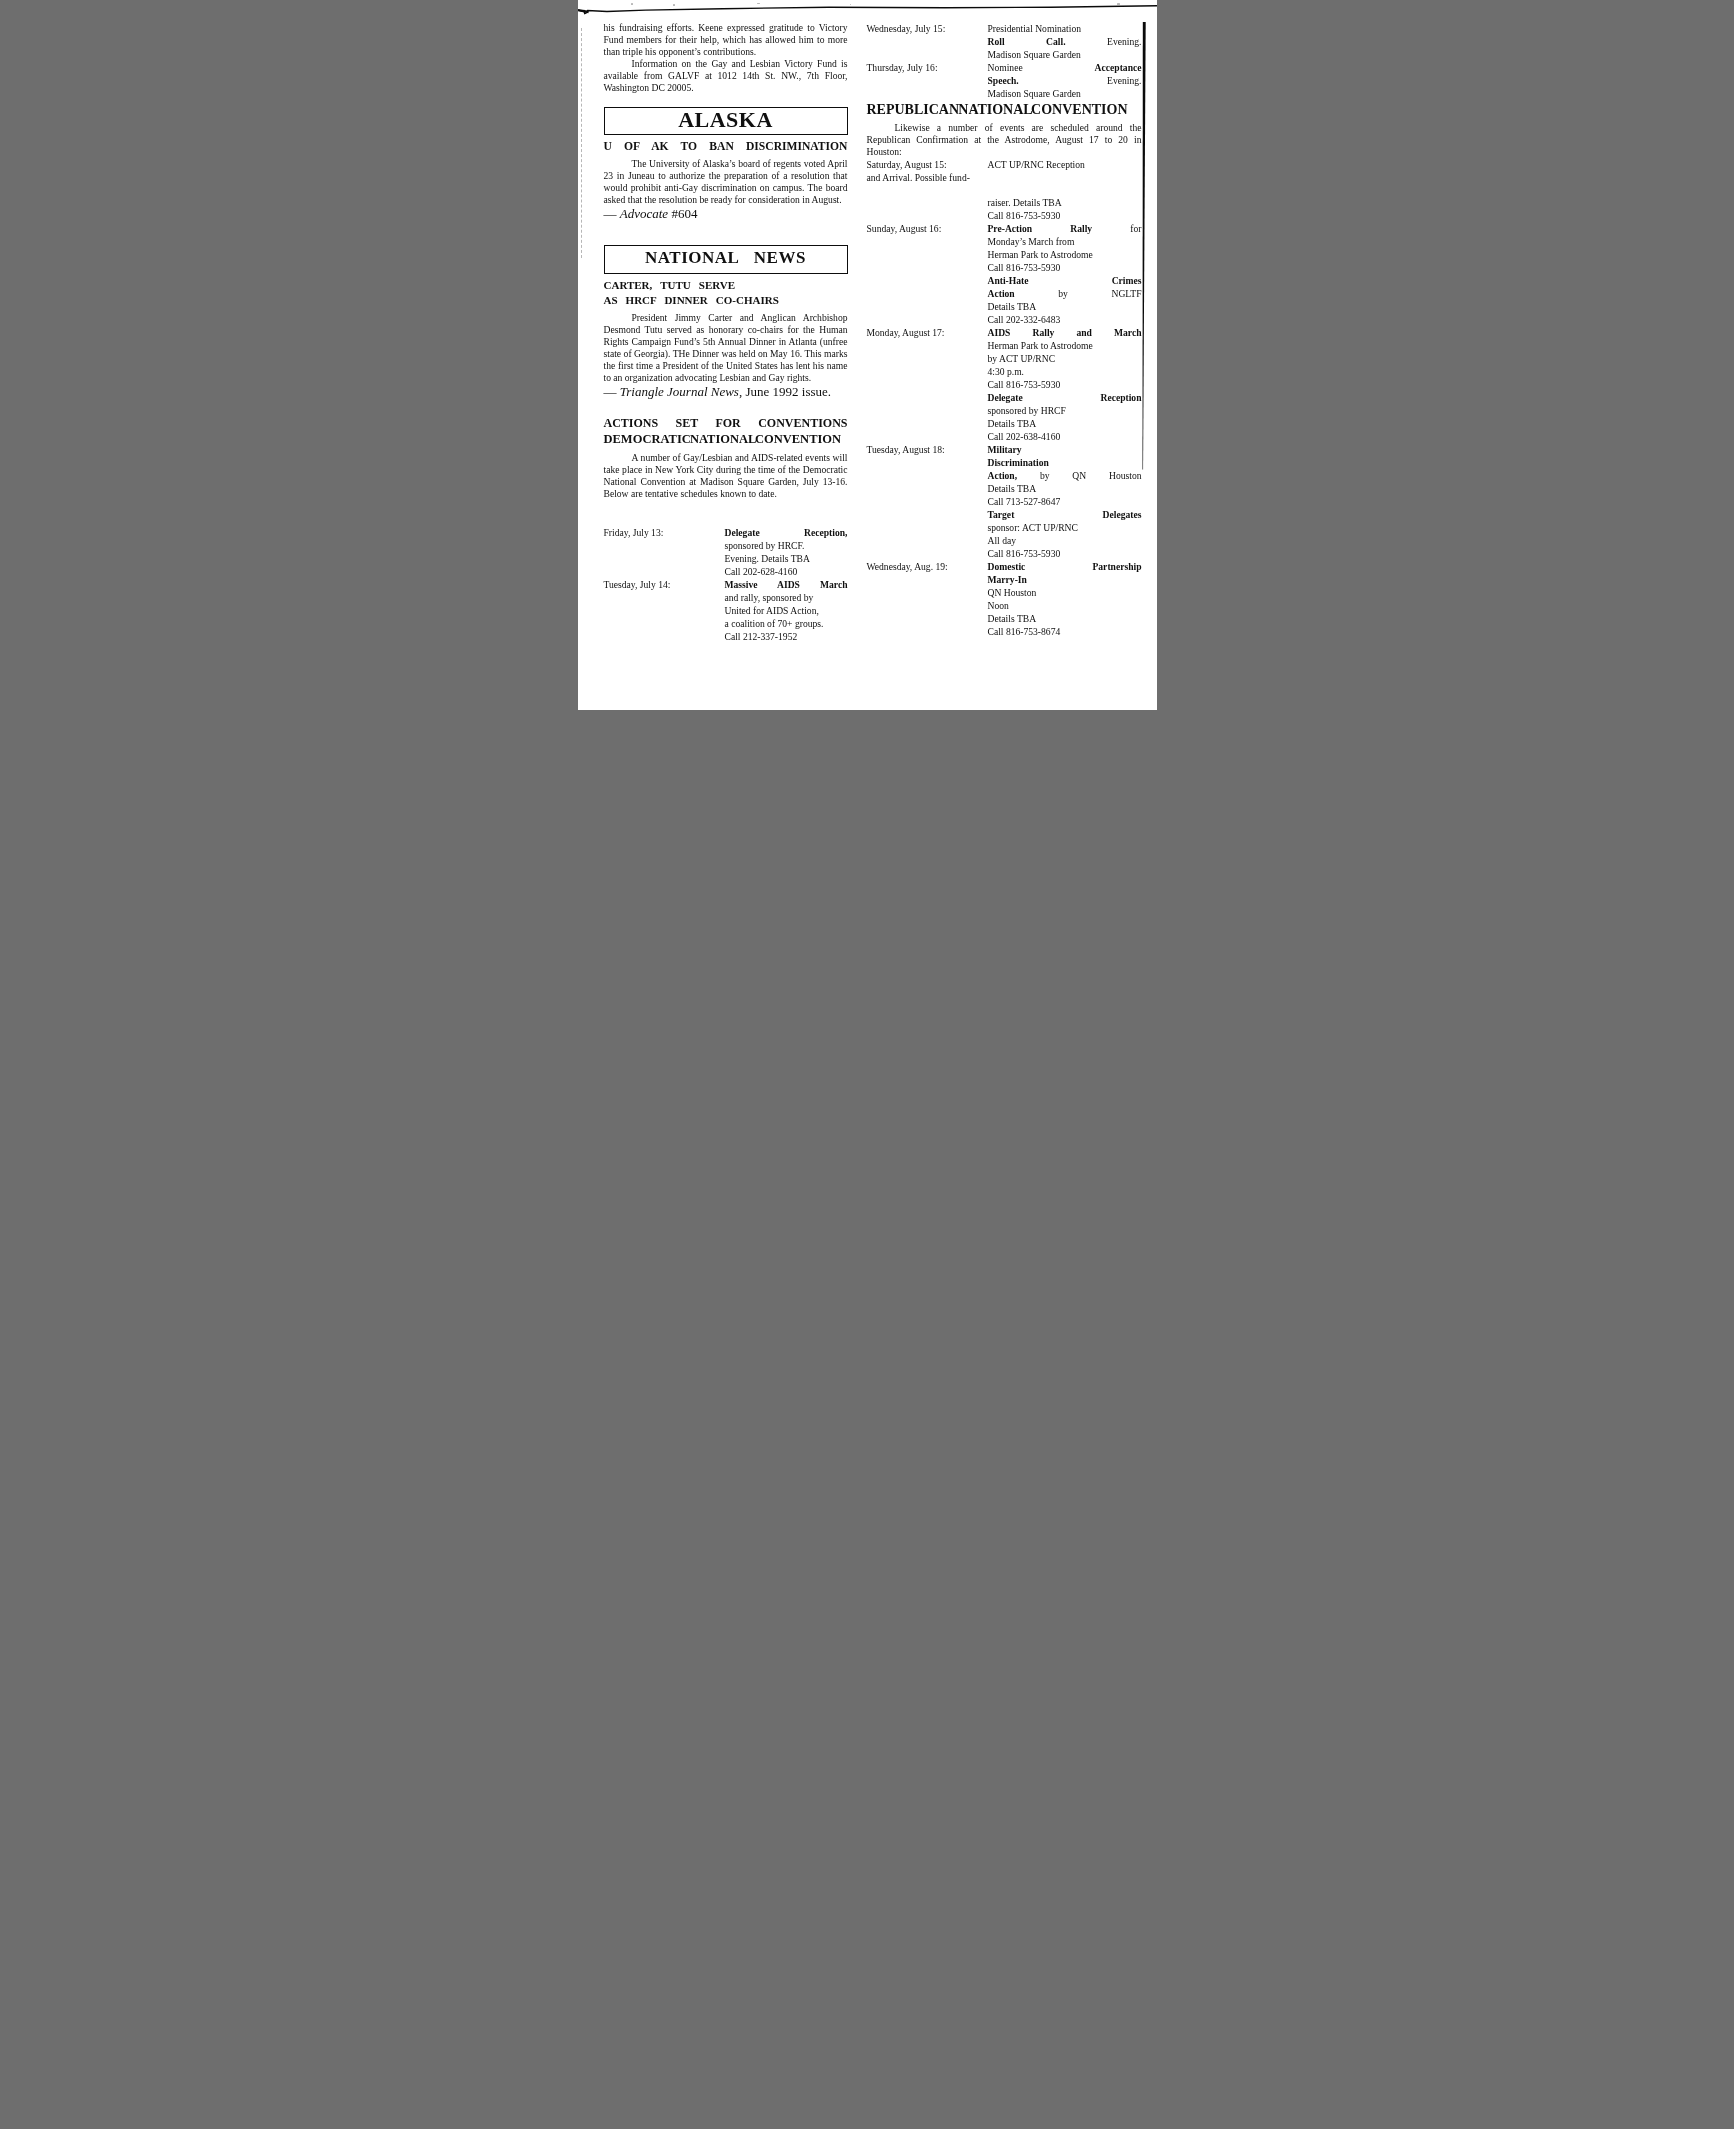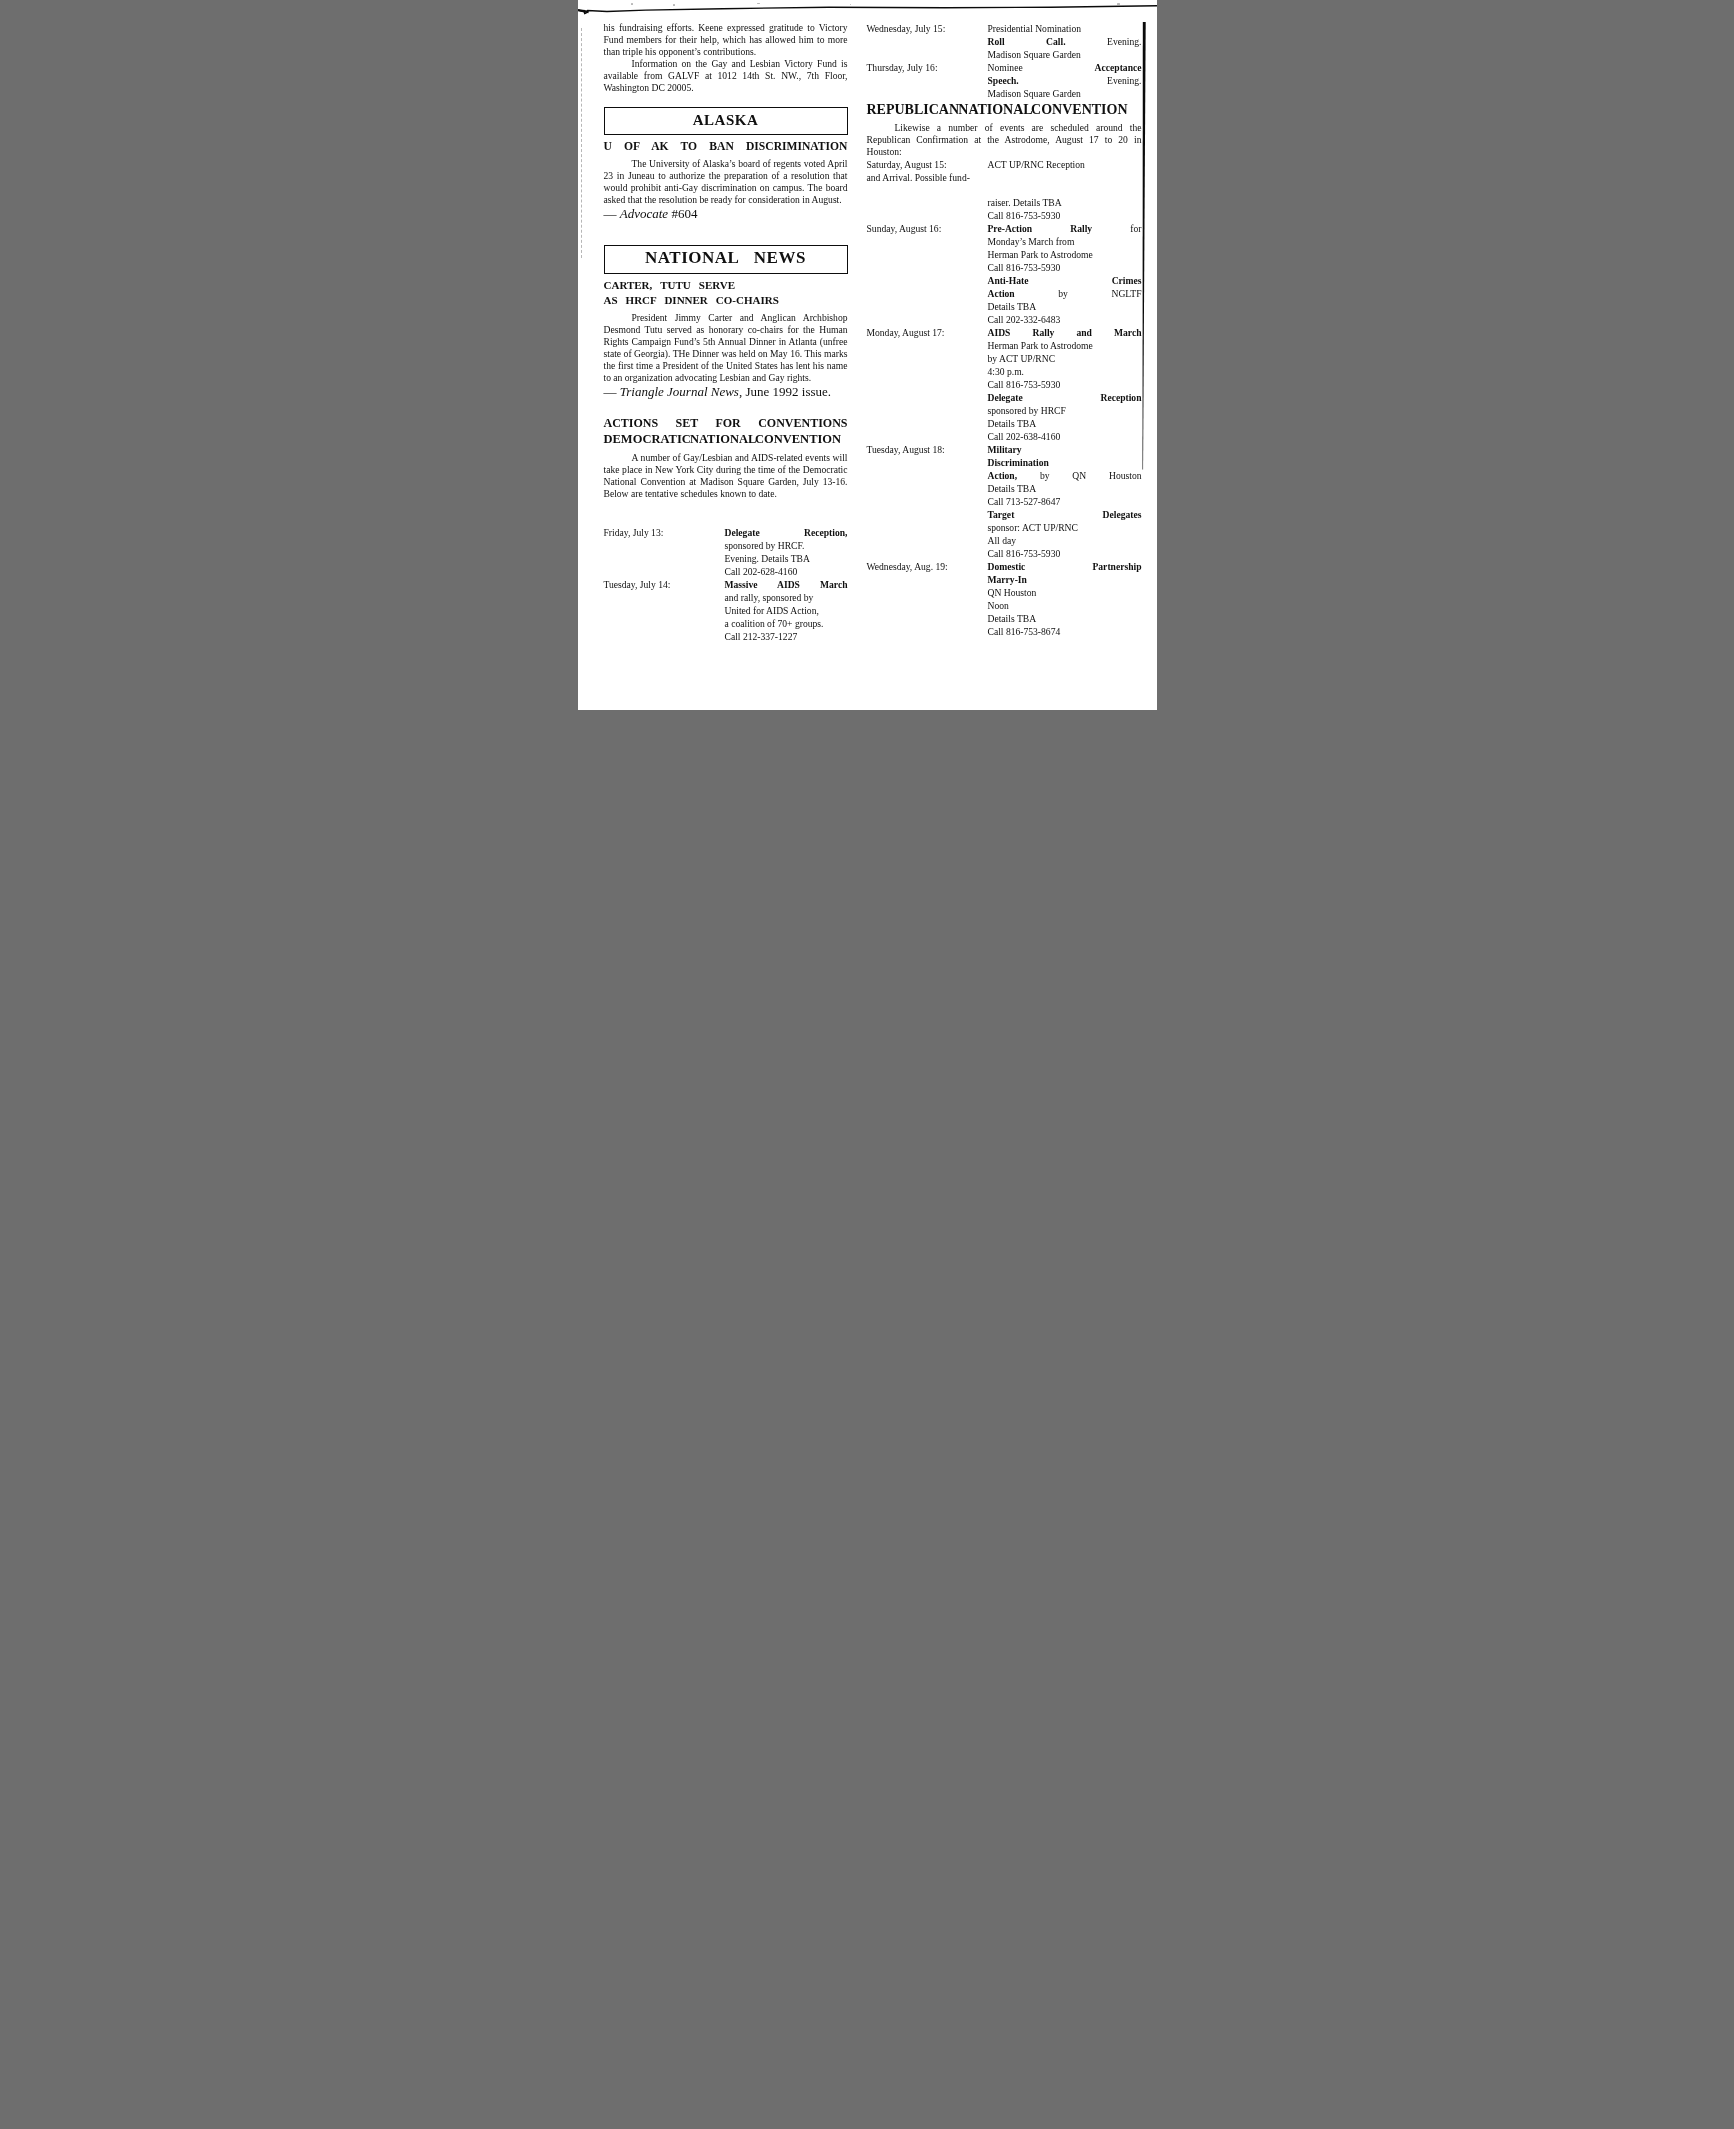--- a/index.html
+++ b/index.html
@@ -9,21 +9,21 @@
     font-family:"Liberation Serif","DejaVu Serif",serif;
   }
   .cols{position:absolute;top:22px;left:26px;display:flex;gap:19px;}
   .colL{width:244px;flex:none;}
   .colR{width:275px;flex:none;}
   p{margin:0;}
   .body{font-size:9.6px;line-height:12px;text-align:justify;}
   .ind{text-indent:28px;}
   .attr{font-size:13px;line-height:13px;margin-top:1px;}
   .box{border:1.9px solid #0d0d0d;text-align:center;margin:12.5px 0 3.9px 0;padding:1.4px 2.9px 3.4px;}
-  .box-title{font-weight:700;font-size:15px;line-height:22px;letter-spacing:0.5px;}
+  .box-title{font-weight:700;font-size:22px;line-height:22px;letter-spacing:0.5px;}
   .box.natl{margin-top:25px;}
   .natl .box-title{font-size:17px;word-spacing:10.6px;}
   .subhead{font-size:11.6px;font-weight:700;line-height:15px;margin:1px 0 3.9px 0;
     text-align:justify;text-align-last:justify;}
   .carter{font-size:11px;font-weight:700;line-height:15px;margin:1px 0 3.9px 0;word-spacing:5.3px;}
   .actions-head{font-size:12px;font-weight:700;line-height:16px;margin:17px 0 0 0;
     text-align:justify;text-align-last:justify;}
   .dnc-head{font-size:12.5px;line-height:17px;margin:0 0 3.9px 0;word-spacing:-3.9px;}
   .rnc-head{font-size:14px;line-height:18.3px;margin:1px 0 2.9px 0;word-spacing:-4.3px;}
   .schedule{margin-top:0;}
@@ -95,21 +95,21 @@
               <div class="sline"><span>Call 202-628-4160</span></div>
             </div>
           </div>
           <div class="srow">
             <div class="sdate">Tuesday, July 14:</div>
             <div class="sdesc">
               <div class="sline jl"><span class="rs-bold">Massive AIDS March</span></div>
               <div class="sline"><span>and rally, sponsored by</span></div>
               <div class="sline"><span>United for AIDS Action,</span></div>
               <div class="sline"><span>a coalition of 70+ groups.</span></div>
-              <div class="sline"><span>Call 212-337-1227</span></div>
+              <div class="sline"><span>Call 212-337-1952</span></div>
             </div>
           </div>
         </div>
     </div>
 
     <div class="colR">
       <div class="schedule">
           <div class="srow">
             <div class="sdate">Wednesday, July 15:</div>
             <div class="sdesc">

